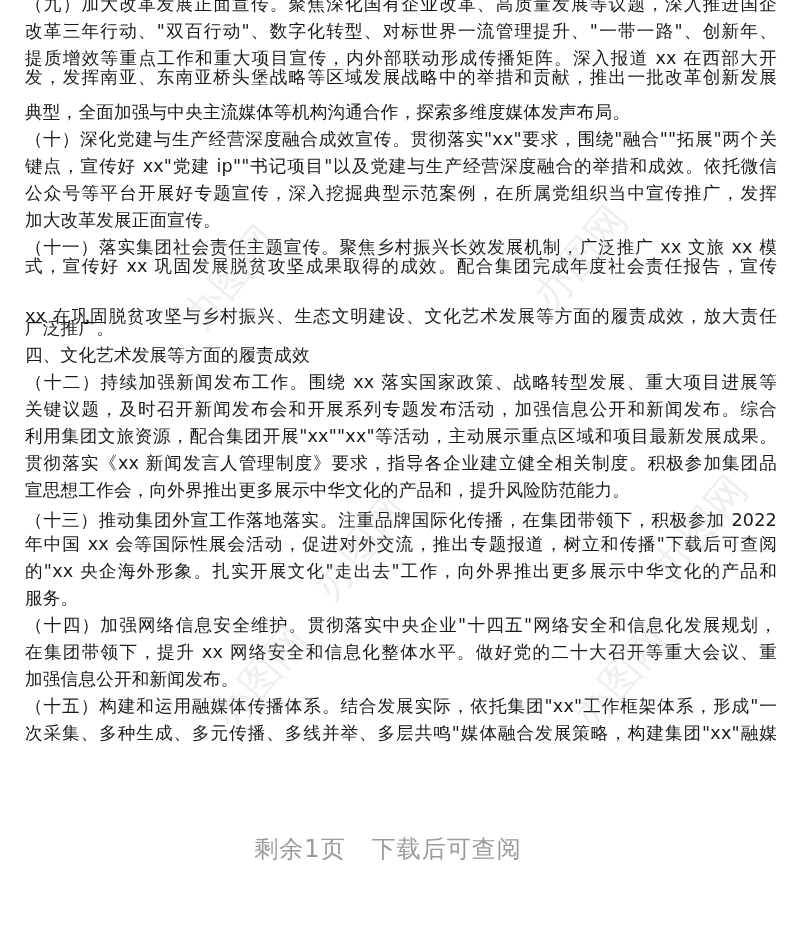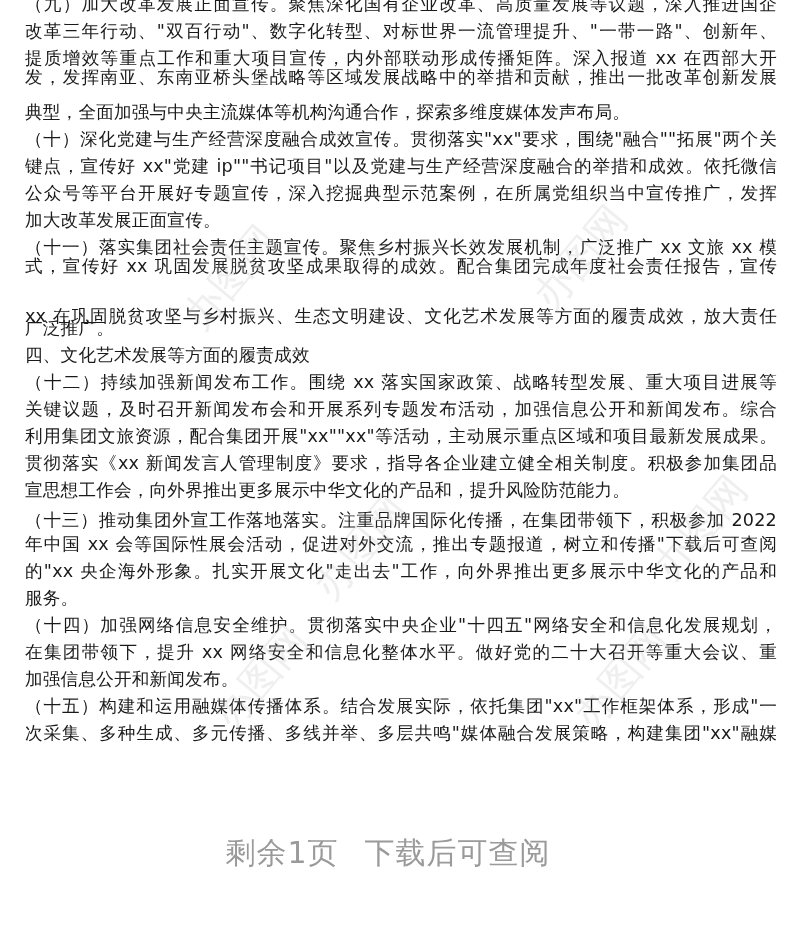--- a/index.html
+++ b/index.html
@@ -7,21 +7,21 @@
          font-family: "DejaVu Sans", "Liberation Sans", sans-serif; }
   .page { position: absolute; left: 0; top: -9px; width: 800px; }
   .line { position: absolute; left: 25px; width: 752px; height: 27px;
           font-size: 17.6px; line-height: 27px; color: #1a1a1a;
           white-space: nowrap; text-align: justify; text-align-last: justify;
           letter-spacing: 0.2px; }
   .line.last { text-align-last: left; }
   .watermark { position: absolute; color: rgba(180,180,180,0.22); font-size: 40px;
                transform: rotate(-50deg); white-space: nowrap; pointer-events: none; }
   .more { position: absolute; left: 0; width: 776px; top: 833px; text-align: center;
-          font-size: 30px; color: #9a9a9a; letter-spacing: 1px; }
+          font-size: 24px; color: #9a9a9a; letter-spacing: 1px; }
   .more span + span { margin-left: 26px; }
 </style>
 </head>
 <body>
 
 <div class="page">
   <div class="line" style="top:0px">（九）加大改革发展正面宣传。聚焦深化国有企业改革、高质量发展等议题，深入推进国企</div>
   <div class="line" style="top:27px">改革三年行动、"双百行动"、数字化转型、对标世界一流管理提升、"一带一路"、创新年、</div>
   <div class="line" style="top:54px">提质增效等重点工作和重大项目宣传，内外部联动形成传播矩阵。深入报道 xx 在西部大开</div>
   <div class="line" style="top:73px">发，发挥南亚、东南亚桥头堡战略等区域发展战略中的举措和贡献，推出一批改革创新发展</div>

